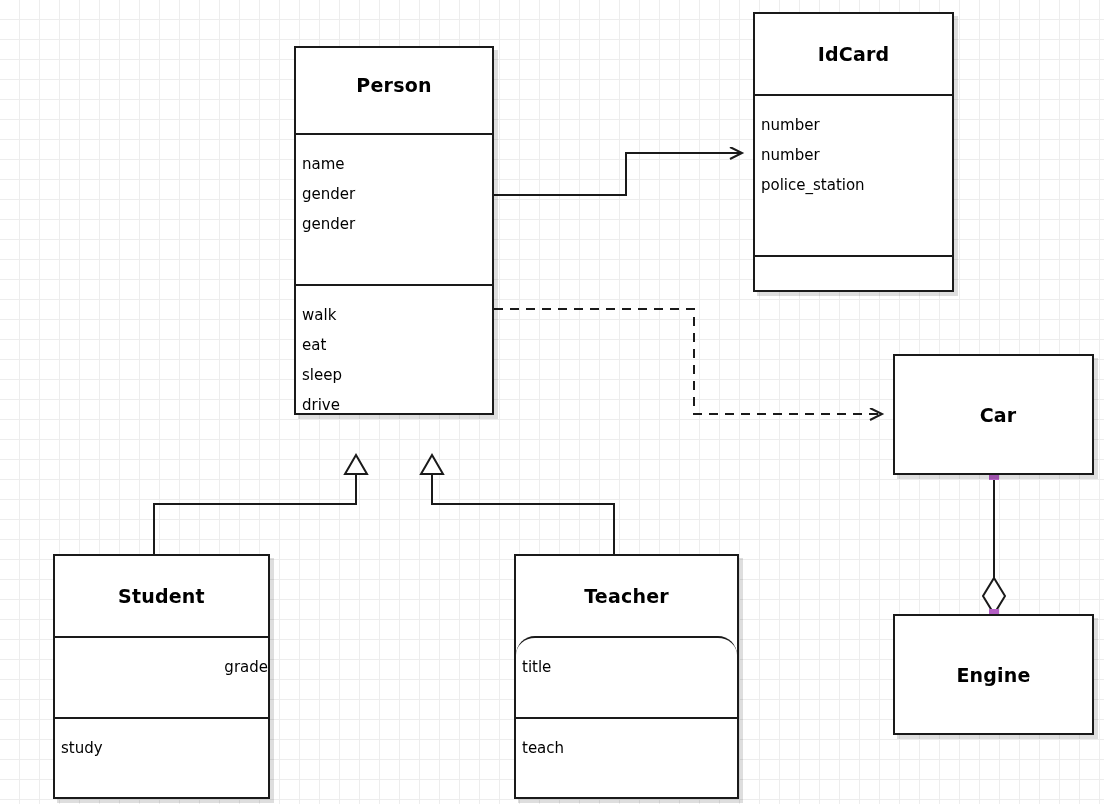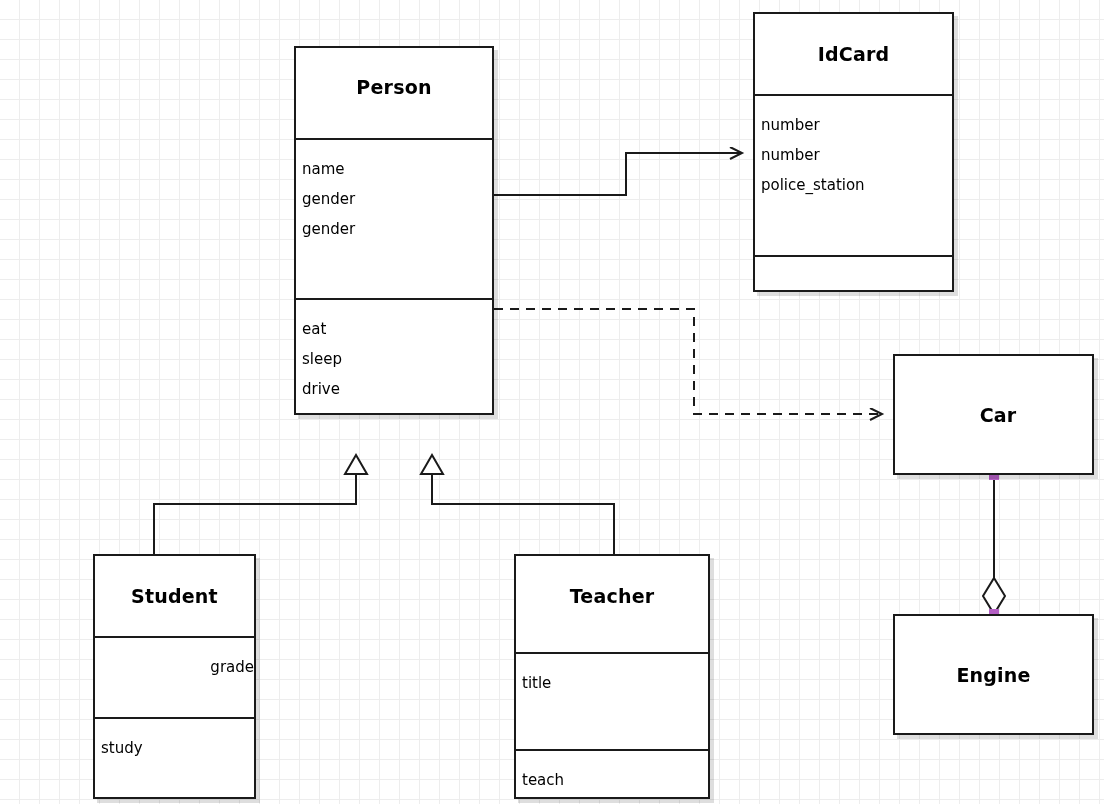--- a/index.html
+++ b/index.html
@@ -122,20 +122,21 @@
   <div class="uml-class" style="left:294px; top:46px; width:200px; height:369px;">
     <div class="compartment comp-title" style="height:78px;">
       <span class="class-name">Person</span>
     </div>
     <div class="compartment comp-body" style="height:160px;margin-top:12px;">
       <span class="member">name</span>
       <span class="member">gender</span>
       <span class="member">gender</span>
     </div>
     <div class="compartment comp-body">
+      <span class="member">walk</span>
       <span class="member">eat</span>
       <span class="member">sleep</span>
       <span class="member">drive</span>
     </div>
   </div>
 
   <div class="uml-class" style="left:753px; top:12px; width:201px; height:280px;">
     <div class="compartment comp-title" style="height:80px;">
       <span class="class-name">IdCard</span>
     </div>
@@ -152,37 +153,37 @@
       <span class="class-name">Car</span>
     </div>
   </div>
 
   <div class="uml-class" style="left:893px; top:614px; width:201px; height:121px;">
     <div class="compartment comp-title" style="height:100%;">
       <span class="class-name">Engine</span>
     </div>
   </div>
 
-  <div class="uml-class" style="left:53px; top:554px; width:163px; height:245px;margin-left:40px;">
+  <div class="uml-class" style="left:53px; top:554px; width:217px; height:245px;">
     <div class="compartment comp-title" style="height:80px;">
       <span class="class-name">Student</span>
     </div>
     <div class="compartment comp-body" style="height:81px;align-items:flex-end;">
       <span class="member">grade</span>
     </div>
     <div class="compartment comp-body">
       <span class="member">study</span>
     </div>
   </div>
 
-  <div class="uml-class" style="left:514px; top:554px; width:196px; height:245px;gap:16px;">
+  <div class="uml-class" style="left:514px; top:554px; width:225px; height:245px;">
     <div class="compartment comp-title" style="height:80px;">
       <span class="class-name">Teacher</span>
     </div>
-    <div class="compartment comp-body" style="height:81px;">
+    <div class="compartment comp-body" style="height:81px;border-radius:19px;">
       <span class="member">title</span>
     </div>
     <div class="compartment comp-body">
       <span class="member">teach</span>
     </div>
   </div>
 
 </div>
 
 </body></html>

